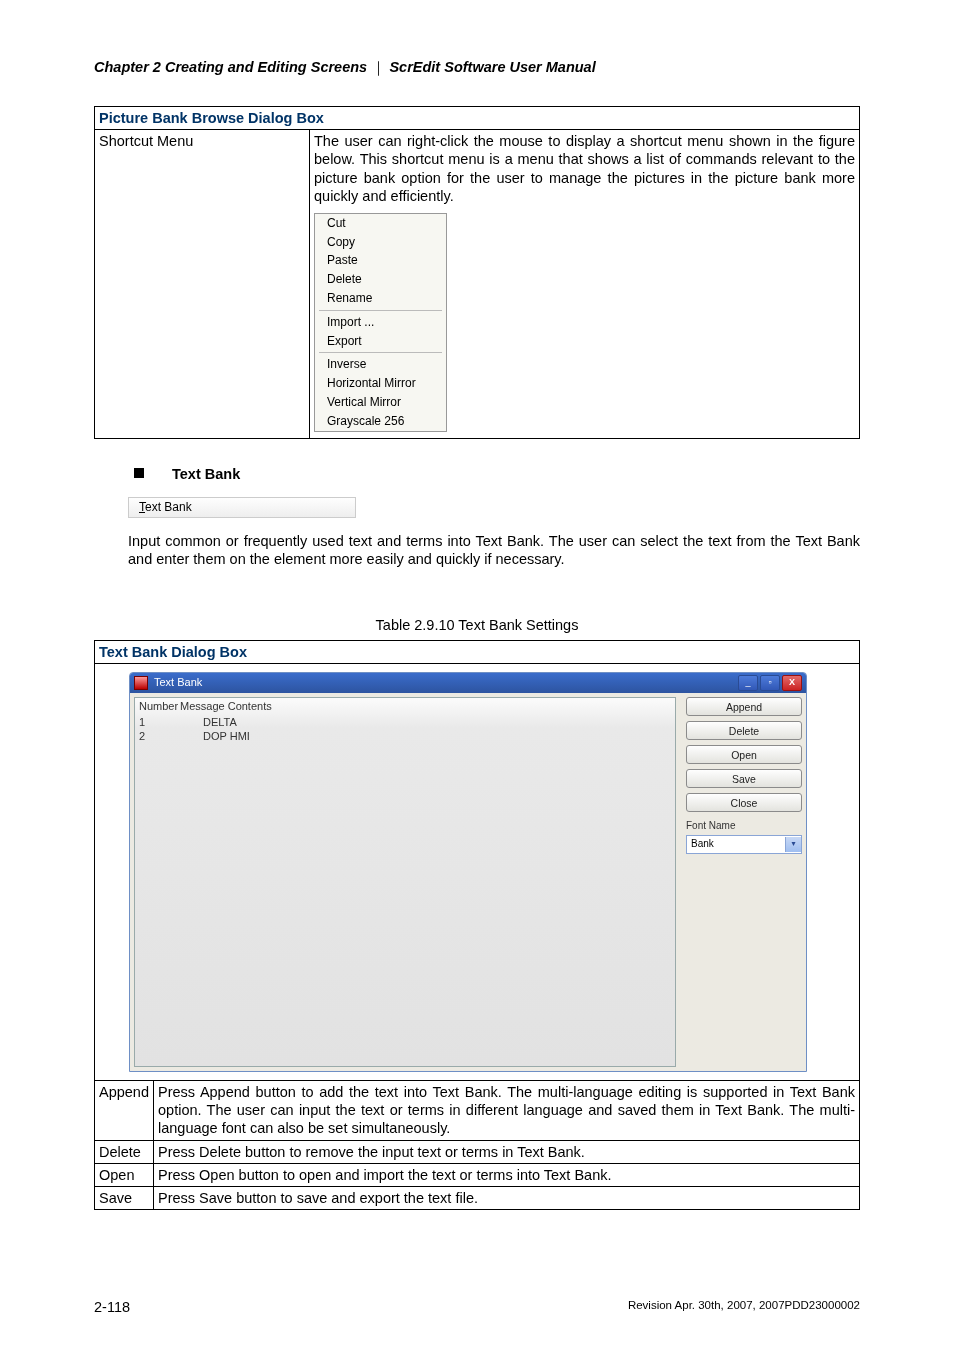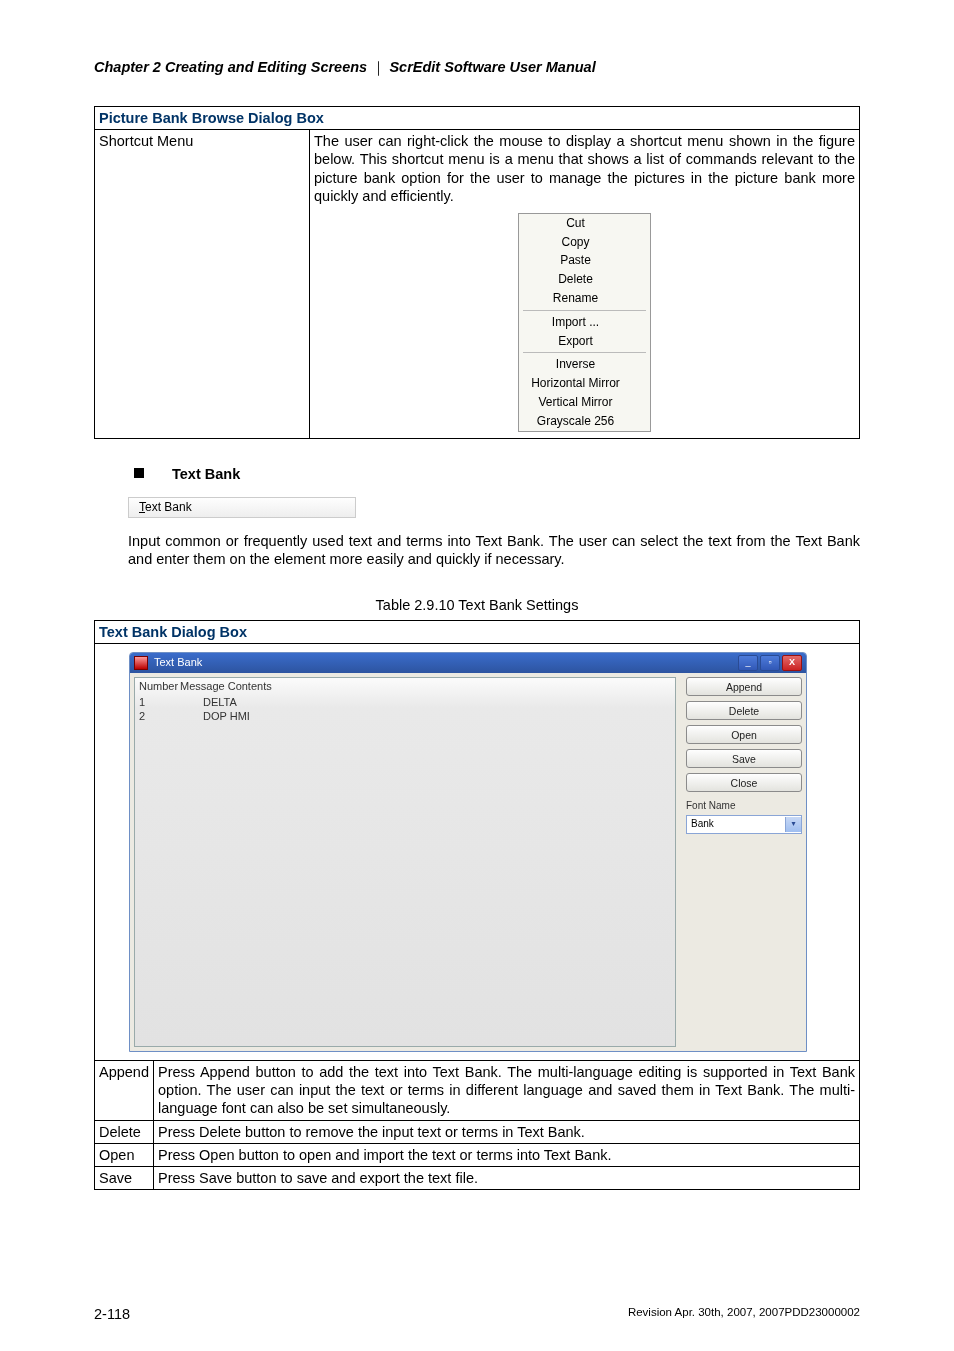--- a/index.html
+++ b/index.html
@@ -56,21 +56,20 @@
   .context-menu .cm-item {
     padding: 1px 30px 1px 12px;
     white-space: nowrap;
   }
   .context-menu .cm-sep {
     height: 0;
     border-top: 1px solid #bbb;
     margin: 2px 4px;
   }
   .context-menu-wrap {
-    text-align: center;
   }
   .section-bullet {
     display: flex;
     margin-top: 26px;
     margin-left: 40px;
     font-weight: bold;
     font-size: 14.5px;
   }
   .section-bullet .sq {
     width: 10px; height: 10px; background: #000;
@@ -87,21 +86,21 @@
   }
   .menu-strip .u { text-decoration: underline; }
   .para {
     margin: 0 0 0 34px;
     font-size: 14.5px;
     line-height: 1.25;
     text-align: justify;
   }
   .table-caption {
     text-align: center;
-    margin-top: 28px;
+    margin-top: 48px;
     margin-bottom: 6px;
     font-size: 14.5px;
   }
   .dialog-cell {
     padding: 8px 8px 8px 34px !important;
   }
   .dlg {
     width: 676px;
     background: #eceae2;
     border: 1px solid #6e8fc5;
@@ -211,21 +210,21 @@
     height: 15px;
     background: linear-gradient(#c7d8f5,#9fbef0);
     border-left: 1px solid #8aa5d6;
     text-align: center;
     line-height: 13px;
     color: #2a4b94;
     font-size: 8px;
   }
   .footer {
     position: absolute;
-    bottom: 28px;
+    bottom: 35px;
     left: 94px;
     right: 94px;
     display: flex;
     justify-content: space-between;
     font-size: 11.5px;
   }
   .footer .left { font-size: 14.5px; }
 </style>
 </head>
 <body>

